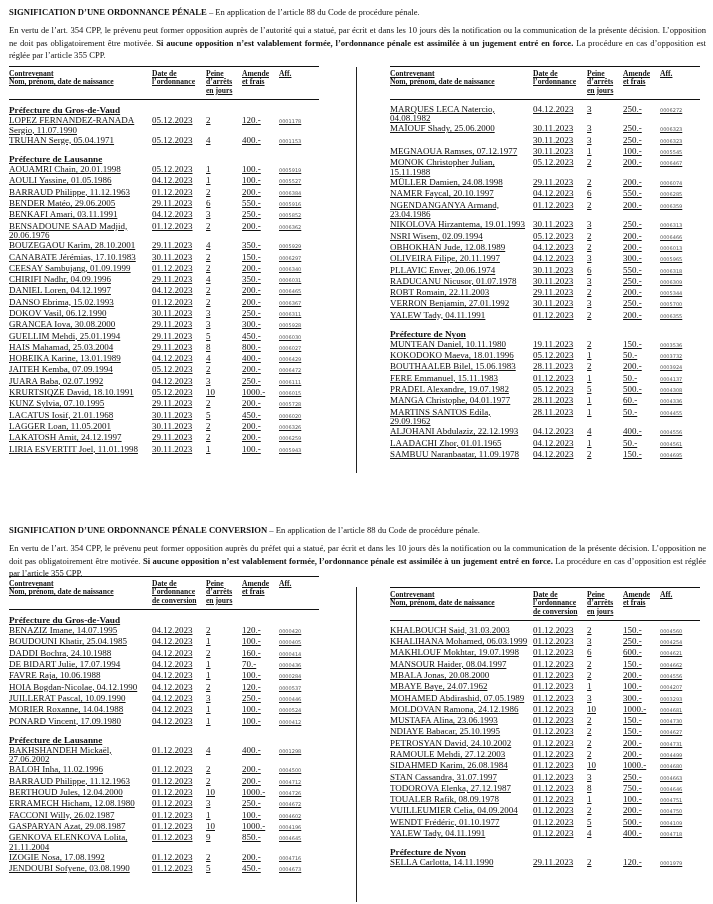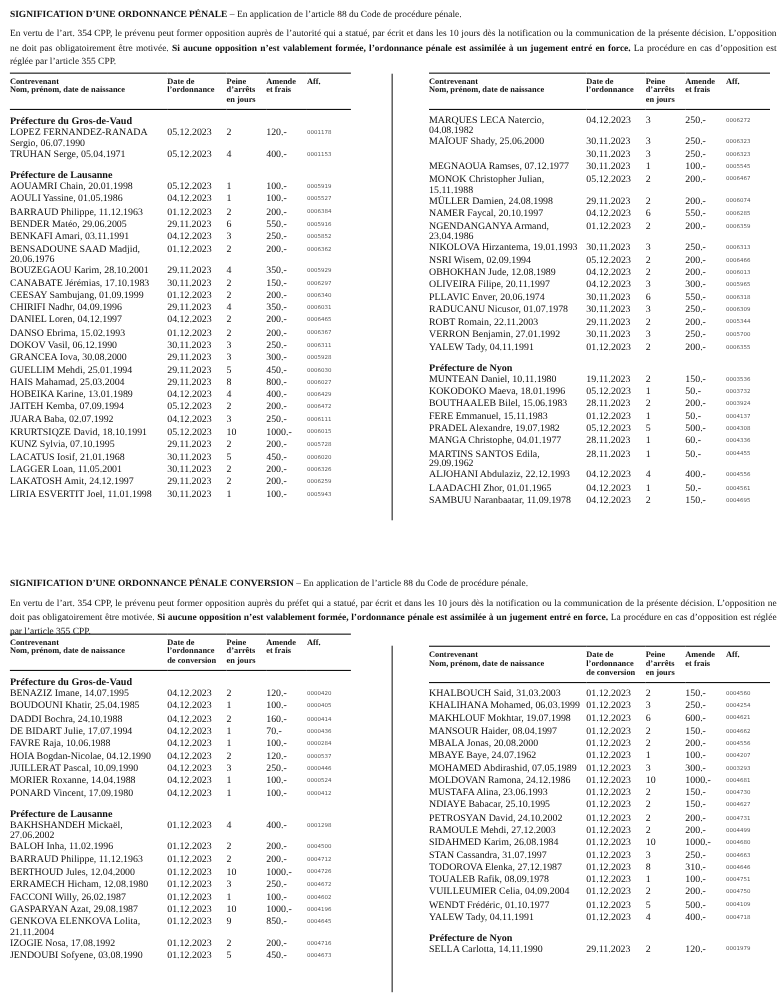--- a/index.html
+++ b/index.html
@@ -8,21 +8,21 @@
 
   .section { position: absolute; left: 0; width: 713px; }
   .sec1 { top: 0; }
   .sec2 { top: 518px; }
 
   .sec-title { position: absolute; left: 9px; top: 7px; font-size: 8.6px; line-height: 11px; white-space: nowrap; text-align: right; }
   .sec-title b { font-weight: bold; }
   .intro { position: absolute; left: 9px; top: 24px; width: 697px; font-size: 8.6px; line-height: 12.6px; text-align: justify; }
   .intro b { font-weight: bold; }
 
-  .col { position: absolute; width: 310px; }
+  .col { position: absolute; width: 310px; text-decoration: underline; }
   .col-left { left: 9px; }
   .col-right { left: 390px; }
 
   .vdivider { position: absolute; left: 356px; width: 1.2px; background: #222; }
 
   table.tbl { border-collapse: collapse; width: 310px; table-layout: fixed; }
   table.tbl thead th { font-weight: bold; font-size: 7.6px; line-height: 8.4px; text-align: left; vertical-align: top; padding: 3px 0 4px 0; }
   table.tbl thead tr { border-top: 1.3px solid #111; border-bottom: 1.3px solid #111; }
   table.tbl td { font-size: 9px; line-height: 9.4px; vertical-align: top; padding: 0; padding-bottom: 0.9px; white-space: nowrap; }
   table.tbl td.name { white-space: normal; padding-right: 4px; }
@@ -74,21 +74,21 @@
             <th>
               <div>Aff.</div>
             </th>
           </tr>
         </thead>
         <tbody>
           <tr class="group first">
             <td colspan="5">Préfecture du Gros-de-Vaud</td>
           </tr>
           <tr>
-            <td class="name">LOPEZ FERNANDEZ-RANADA Sergio, 06.07.1990</td>
+            <td class="name">LOPEZ FERNANDEZ-RANADA Sergio, 11.07.1990</td>
             <td>05.12.2023</td>
             <td>2</td>
             <td>120.-</td>
             <td class="aff">0001178</td>
           </tr>
           <tr>
             <td class="name">TRUHAN Serge, 05.04.1971</td>
             <td>05.12.2023</td>
             <td>4</td>
             <td>400.-</td>
@@ -826,21 +826,21 @@
             <td class="name">STAN Cassandra, 31.07.1997</td>
             <td>01.12.2023</td>
             <td>3</td>
             <td>250.-</td>
             <td class="aff">0004663</td>
           </tr>
           <tr>
             <td class="name">TODOROVA Elenka, 27.12.1987</td>
             <td>01.12.2023</td>
             <td>8</td>
-            <td>310.-</td>
+            <td>750.-</td>
             <td class="aff">0004646</td>
           </tr>
           <tr>
             <td class="name">TOUALEB Rafik, 08.09.1978</td>
             <td>01.12.2023</td>
             <td>1</td>
             <td>100.-</td>
             <td class="aff">0004751</td>
           </tr>
           <tr>

